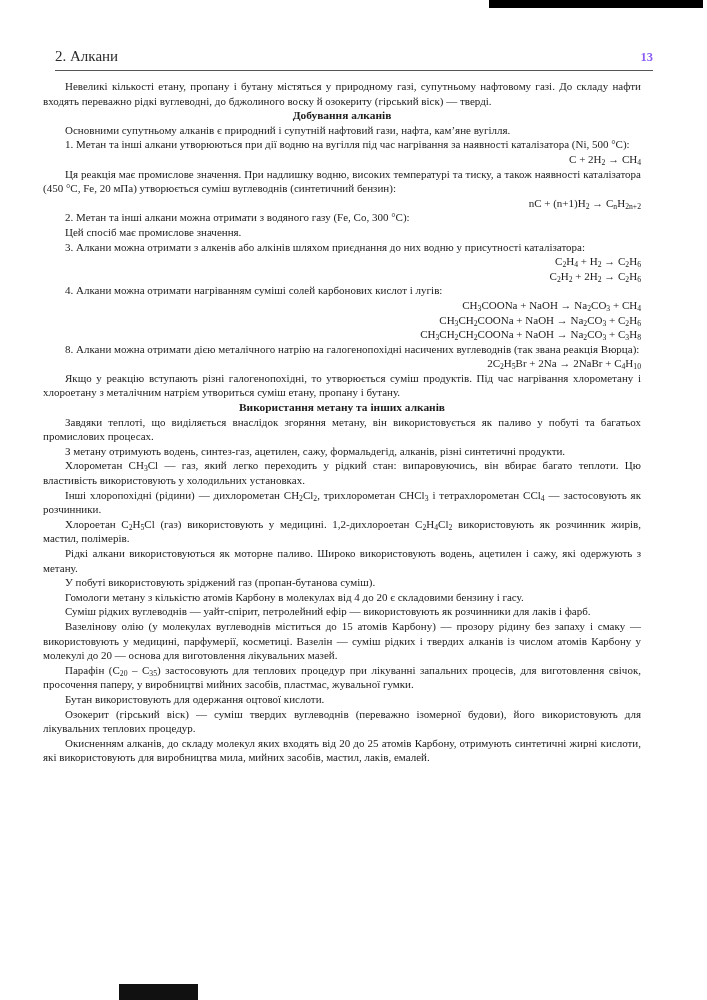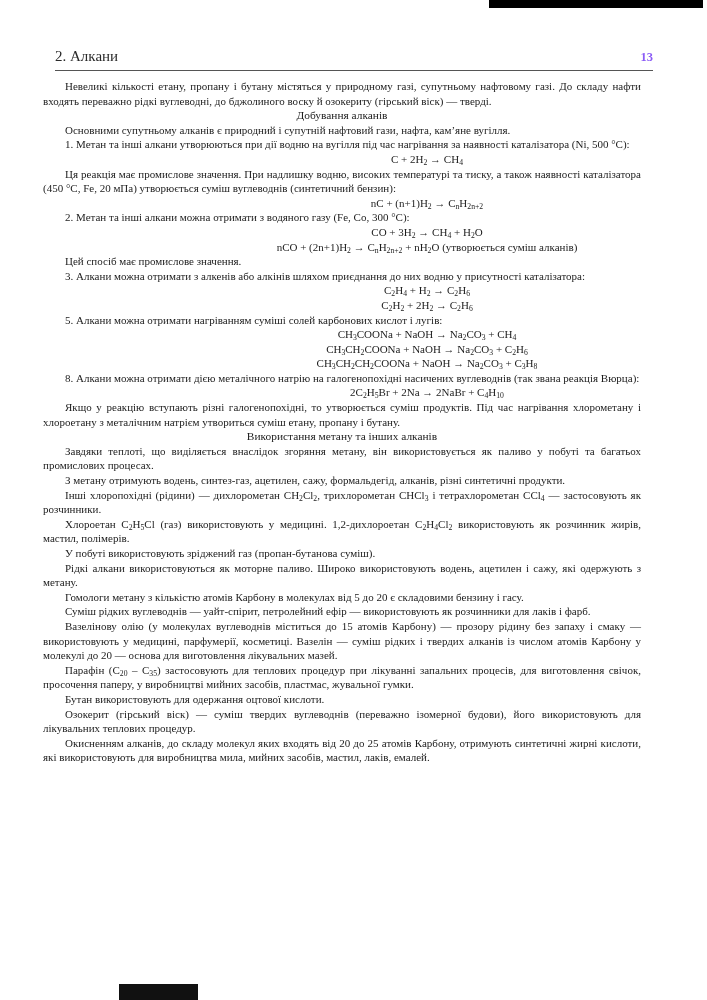--- a/index.html
+++ b/index.html
@@ -22,24 +22,24 @@
   }
   .page-header .section { font-size: 15px; color: #2a2a2a; }
   .page-header .pagenum { font-size: 12.5px; font-weight: bold; color: #8b5cf6; }
 
   .page-body {
     position: absolute; left: 43px; top: 79px; width: 598px;
     font-size: 11px; line-height: 14.6px; text-align: justify;
   }
   .para { margin: 0; text-indent: 22px; }
   .heading {
-    margin: 0; text-align: center; font-weight: normal; font-size: 11.4px;
+    margin: 0; text-align: center; font-weight: bold; font-size: 11.4px;
     text-indent: 0;
   }
-  .equation-block { margin: 0 0 0 170px; text-align: center; }
+  .equation-block { margin: 0 0 0 170px; text-align: right; }
   .eq-line { white-space: nowrap; }
   sub { font-size: 0.70em; vertical-align: -0.28em; line-height: 0; }
 </style>
 </head>
 <body>
 
 <div class="print-mark top"></div>
 <div class="print-mark bottom"></div>
 
 <div class="page-header">
@@ -53,48 +53,45 @@
     <p class="para">Основними супутньому алканів є природний і супутній нафтовий гази, нафта, кам’яне вугілля.</p>
     <p class="para">1. Метан та інші алкани утворюються при дії водню на вугілля під час нагрівання за наявності каталізатора (Ni, 500 °C):</p>
     <div class="equation-block">
       <div class="eq-line">C + 2H<sub>2</sub> → CH<sub>4</sub></div>
     </div>
     <p class="para">Ця реакція має промислове значення. При надлишку водню, високих температурі та тиску, а також наявності каталізатора (450 °C, Fe, 20 мПа) утворюється суміш вуглеводнів (синтетичний бензин):</p>
     <div class="equation-block">
       <div class="eq-line">nC + (n+1)H<sub>2</sub> → C<sub>n</sub>H<sub>2n+2</sub></div>
     </div>
     <p class="para">2. Метан та інші алкани можна отримати з водяного газу (Fe, Co, 300 °C):</p>
-    <div class="equation-block">
-      <div class="eq-line">CO + 3H<sub>2</sub> → CH<sub>4</sub> + H<sub>2</sub>O</div>
-      <div class="eq-line">nCO + (2n+1)H<sub>2</sub> → C<sub>n</sub>H<sub>2n+2</sub> + nH<sub>2</sub>O (утворюється суміш алканів)</div>
-    </div>
     <p class="para">Цей спосіб має промислове значення.</p>
     <p class="para">3. Алкани можна отримати з алкенів або алкінів шляхом приєднання до них водню у присутності каталізатора:</p>
     <div class="equation-block">
       <div class="eq-line">C<sub>2</sub>H<sub>4</sub> + H<sub>2</sub> → C<sub>2</sub>H<sub>6</sub></div>
       <div class="eq-line">C<sub>2</sub>H<sub>2</sub> + 2H<sub>2</sub> → C<sub>2</sub>H<sub>6</sub></div>
     </div>
-    <p class="para">5. Алкани можна отримати нагріванням суміші солей карбонових кислот і лугів:</p>
+    <p class="para">4. Алкани можна отримати нагріванням суміші солей карбонових кислот і лугів:</p>
     <div class="equation-block">
       <div class="eq-line">CH<sub>3</sub>COONa + NaOH → Na<sub>2</sub>CO<sub>3</sub> + CH<sub>4</sub></div>
       <div class="eq-line">CH<sub>3</sub>CH<sub>2</sub>COONa + NaOH → Na<sub>2</sub>CO<sub>3</sub> + C<sub>2</sub>H<sub>6</sub></div>
       <div class="eq-line">CH<sub>3</sub>CH<sub>2</sub>CH<sub>2</sub>COONa + NaOH → Na<sub>2</sub>CO<sub>3</sub> + C<sub>3</sub>H<sub>8</sub></div>
     </div>
     <p class="para">8. Алкани можна отримати дією металічного натрію на галогенопохідні насичених вуглеводнів (так звана реакція Вюрца):</p>
     <div class="equation-block">
       <div class="eq-line">2C<sub>2</sub>H<sub>5</sub>Br + 2Na → 2NaBr + C<sub>4</sub>H<sub>10</sub></div>
     </div>
     <p class="para">Якщо у реакцію вступають різні галогенопохідні, то утворюється суміш продуктів. Під час нагрівання хлорометану і хлороетану з металічним натрієм утвориться суміш етану, пропану і бутану.</p>
     <div class="heading">Використання метану та інших алканів</div>
     <p class="para">Завдяки теплоті, що виділяється внаслідок згоряння метану, він використовується як паливо у побуті та багатьох промислових процесах.</p>
     <p class="para">З метану отримують водень, синтез-газ, ацетилен, сажу, формальдегід, алканів, різні синтетичні продукти.</p>
+    <p class="para">Хлорометан CH<sub>3</sub>Cl — газ, який легко переходить у рідкий стан: випаровуючись, він вбирає багато теплоти. Цю властивість використовують у холодильних установках.</p>
     <p class="para">Інші хлоропохідні (рідини) — дихлорометан CH<sub>2</sub>Cl<sub>2</sub>, трихлорометан CHCl<sub>3</sub> і тетрахлорометан CCl<sub>4</sub> — застосовують як розчинники.</p>
     <p class="para">Хлороетан C<sub>2</sub>H<sub>5</sub>Cl (газ) використовують у медицині. 1,2-дихлороетан C<sub>2</sub>H<sub>4</sub>Cl<sub>2</sub> використовують як розчинник жирів, мастил, полімерів.</p>
+    <p class="para">Рідкі алкани використовуються як моторне паливо. Широко використовують водень, ацетилен і сажу, які одержують з метану.</p>
     <p class="para">У побуті використовують зріджений газ (пропан-бутанова суміш).</p>
-    <p class="para">Рідкі алкани використовуються як моторне паливо. Широко використовують водень, ацетилен і сажу, які одержують з метану.</p>
-    <p class="para">Гомологи метану з кількістю атомів Карбону в молекулах від 5 до 20 є складовими бензину і гасу.</p>
+    <p class="para">Гомологи метану з кількістю атомів Карбону в молекулах від 4 до 20 є складовими бензину і гасу.</p>
     <p class="para">Суміш рідких вуглеводнів — уайт-спірит, петролейний ефір — використовують як розчинники для лаків і фарб.</p>
     <p class="para">Вазелінову олію (у молекулах вуглеводнів міститься до 15 атомів Карбону) — прозору рідину без запаху і смаку — використовують у медицині, парфумерії, косметиці. Вазелін — суміш рідких і твердих алканів із числом атомів Карбону у молекулі до 20 — основа для виготовлення лікувальних мазей.</p>
     <p class="para">Парафін (C<sub>20</sub> – C<sub>35</sub>) застосовують для теплових процедур при лікуванні запальних процесів, для виготовлення свічок, просочення паперу, у виробництві мийних засобів, пластмас, жувальної гумки.</p>
     <p class="para">Бутан використовують для одержання оцтової кислоти.</p>
     <p class="para">Озокерит (гірський віск) — суміш твердих вуглеводнів (переважно ізомерної будови), його використовують для лікувальних теплових процедур.</p>
     <p class="para">Окисненням алканів, до складу молекул яких входять від 20 до 25 атомів Карбону, отримують синтетичні жирні кислоти, які використовують для виробництва мила, мийних засобів, мастил, лаків, емалей.</p>
   </div>
 
 </body></html>

